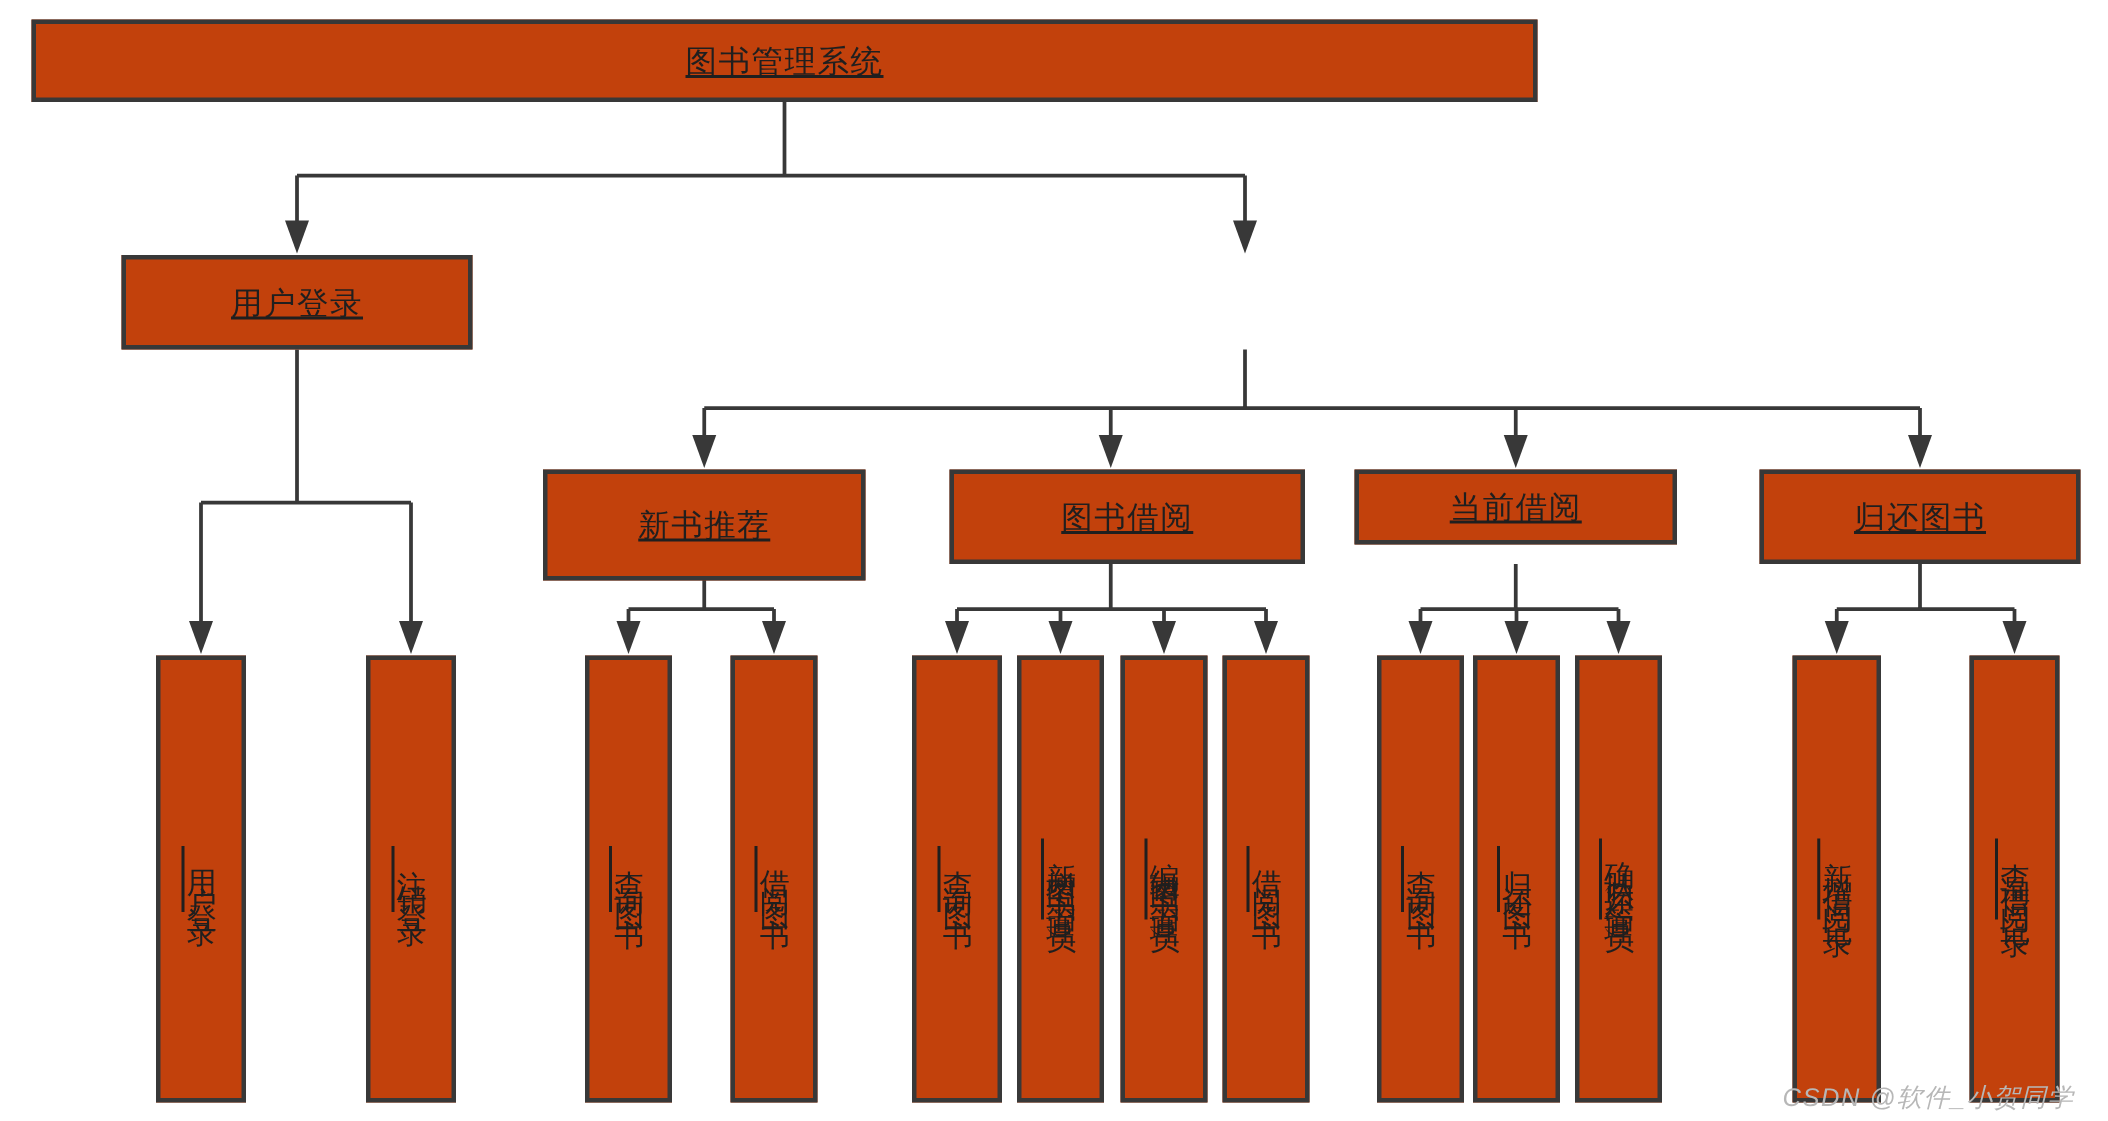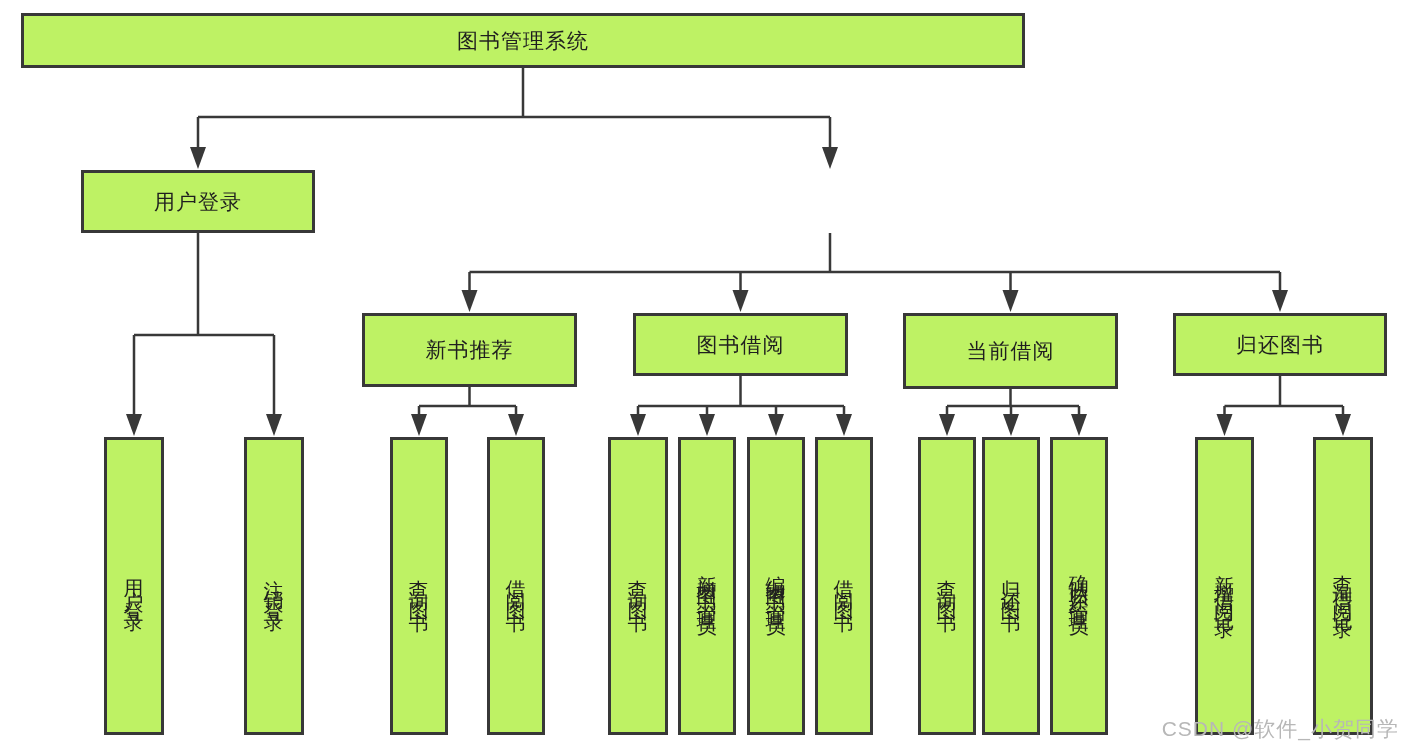--- a/index.html
+++ b/index.html
@@ -7,51 +7,53 @@
     position:relative;
     width:1405px;height:747px;
     background:#ffffff;
     font-family:"Liberation Sans","DejaVu Sans",sans-serif;
     overflow:hidden;
   }
   #connectors{position:absolute;left:0;top:0;width:1405px;height:747px;}
   .box{
     position:absolute;
     box-sizing:border-box;
-    background:#bef264;
+    background:#c2410c;
     border:3px solid #383838;
     display:flex;
     align-items:center;
     justify-content:center;
     color:#1f1f1f;
+    text-decoration:underline;
   }
   .hlabel{
     font-size:21px;
     letter-spacing:1px;
     white-space:nowrap;
     color:#1f1f1f;
   }
   .leaf{border-width:3px;}
   .v-text{
     writing-mode:vertical-rl;
     text-orientation:mixed;
     font-size:20px;
     letter-spacing:11px;
     line-height:1;
     color:#1f1f1f;
     white-space:nowrap;
   }
   #watermark{
     position:absolute;
-    right:6px;
+    right:22px;
     bottom:4px;
-    font-size:21px;
+    font-size:17px;
     color:#b7b7b7;
     letter-spacing:1px;
     white-space:nowrap;
+    font-style:italic;
   }
 </style>
 </head>
 <body>
 
 <div id="stage">
 
   <svg id="connectors" viewBox="0 0 1405 747" xmlns="http://www.w3.org/2000/svg">
     <g stroke="#383838" stroke-width="2.5" fill="none">
 
@@ -96,24 +98,24 @@
     <span class="hlabel">图书管理系统</span>
   </div>
 
   <div class="box" style="left:81px;top:170px;width:234px;height:63px;">
     <span class="hlabel">用户登录</span>
   </div>
 
   <div class="box" style="left:362px;top:313px;width:215px;height:74px;">
     <span class="hlabel">新书推荐</span>
   </div>
-  <div class="box" style="left:633px;top:313px;width:215px;height:63px;">
+  <div class="box" style="left:633px;top:313px;width:237px;height:63px;">
     <span class="hlabel">图书借阅</span>
   </div>
-  <div class="box" style="left:903px;top:313px;width:215px;height:76px;">
+  <div class="box" style="left:903px;top:313px;width:215px;height:50px;">
     <span class="hlabel">当前借阅</span>
   </div>
   <div class="box" style="left:1173px;top:313px;width:214px;height:63px;">
     <span class="hlabel">归还图书</span>
   </div>
 
   <div class="box leaf" style="left:104px;top:437px;width:60px;height:298px;">
     <span class="v-text">用户登录</span>
   </div>
   <div class="box leaf" style="left:244px;top:437px;width:60px;height:298px;">

